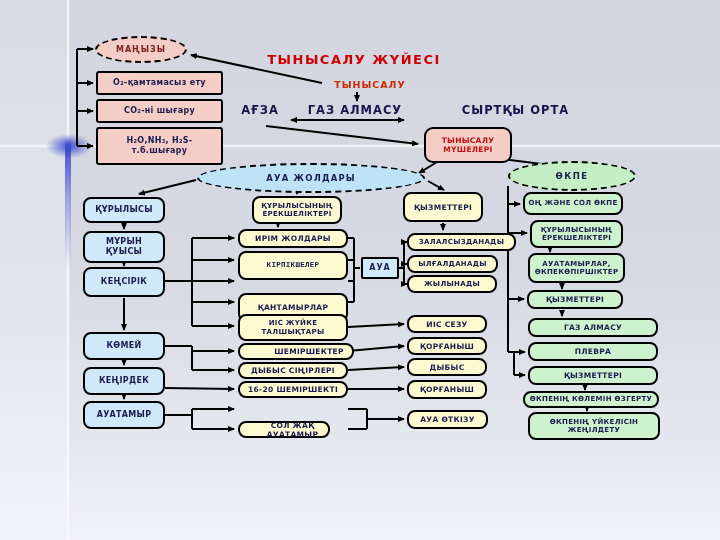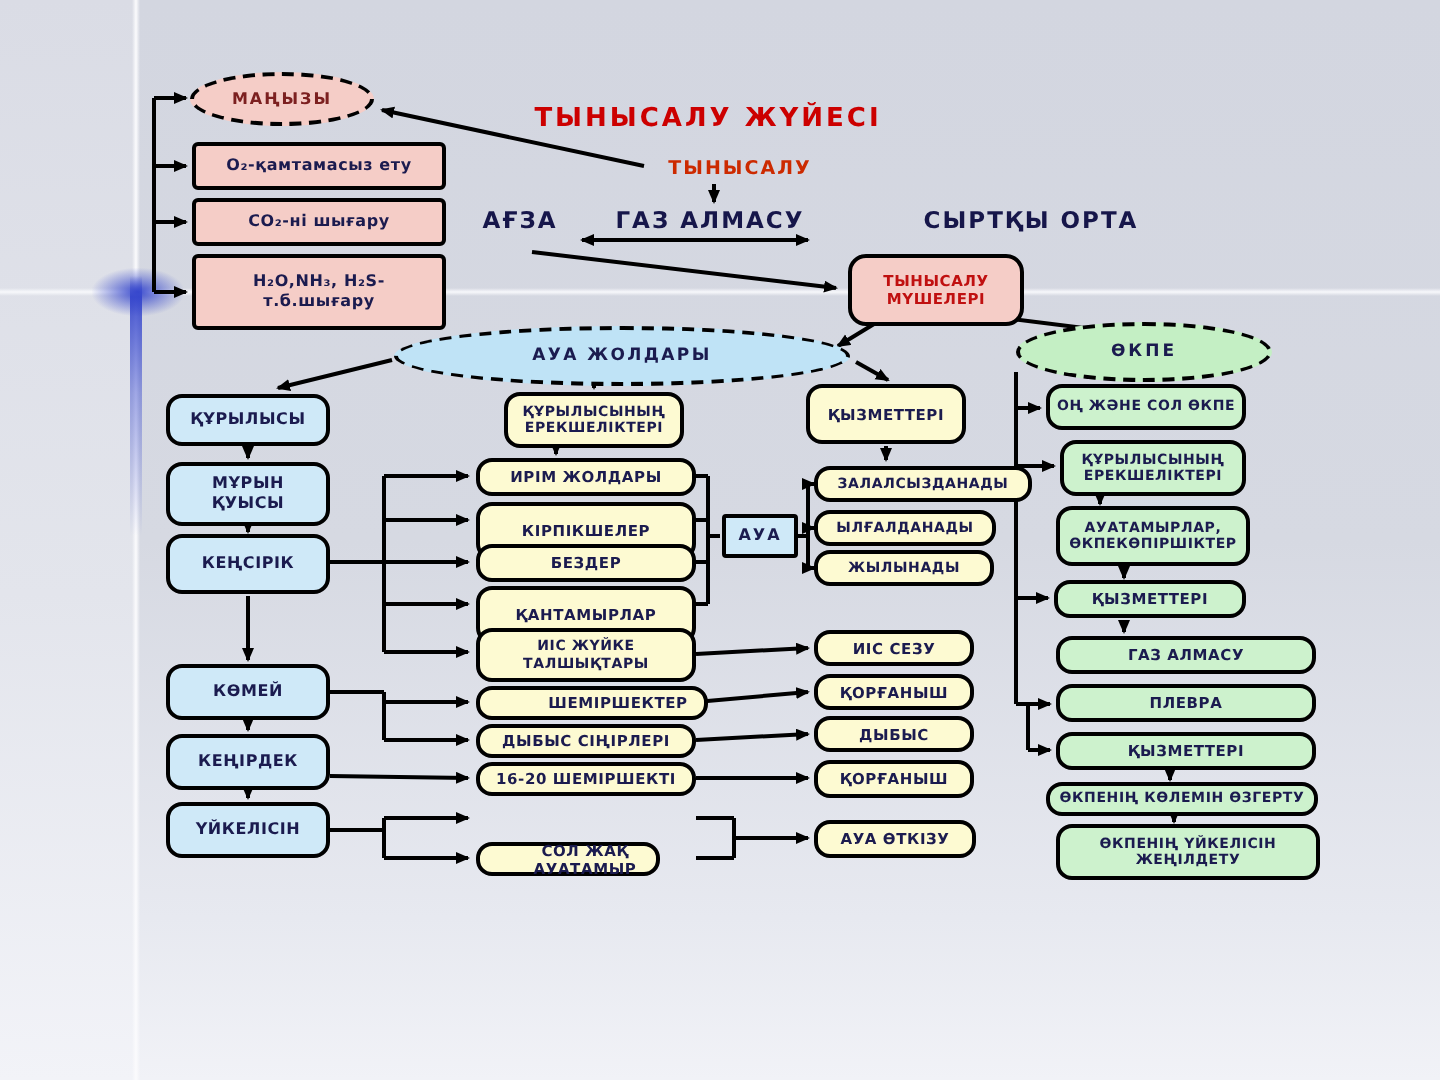--- a/index.html
+++ b/index.html
@@ -147,26 +147,25 @@
   <div class="bx pink" style="left:96px;top:127px;width:127px;height:38px;font-size:8px;">Н₂О,NН₃, Н₂S- т.б.шығару</div>
 
   <div class="bx pinkr" style="left:424px;top:127px;width:88px;height:36px;color:#c01010;">ТЫНЫСАЛУ МҮШЕЛЕРІ</div>
 
   <div class="bx blue oval" style="left:197px;top:163px;width:228px;height:30px;font-size:8.5px;letter-spacing:1.2px;background:#bfe3f6;">АУА ЖОЛДАРЫ</div>
   <div class="bx blue" style="left:83px;top:197px;width:82px;height:26px;font-size:8px;">ҚҰРЫЛЫСЫ</div>
   <div class="bx blue" style="left:83px;top:231px;width:82px;height:32px;font-size:8px;">МҰРЫН ҚУЫСЫ</div>
   <div class="bx blue" style="left:83px;top:267px;width:82px;height:30px;font-size:8px;">КЕҢСІРІК</div>
   <div class="bx blue" style="left:83px;top:332px;width:82px;height:28px;font-size:8px;">КӨМЕЙ</div>
   <div class="bx blue" style="left:83px;top:367px;width:82px;height:28px;font-size:8px;">КЕҢІРДЕК</div>
-  <div class="bx blue" style="left:83px;top:401px;width:82px;height:28px;font-size:8px;">ҮЙКЕЛІСІН</div>
+  <div class="bx blue" style="left:83px;top:401px;width:82px;height:28px;font-size:8px;">АУАТАМЫР</div>
 
   <div class="bx cream" style="left:252px;top:196px;width:90px;height:28px;font-size:7px;">ҚҰРЫЛЫСЫНЫҢ ЕРЕКШЕЛІКТЕРІ</div>
   <div class="bx cream" style="left:238px;top:229px;width:110px;height:19px;">ИРІМ ЖОЛДАРЫ</div>
-  <div class="bx cream" style="left:238px;top:251px;width:110px;height:29px;">КІРПІКШЕЛЕР</div>
-  <div class="bx cream" style="left:238px;top:272px;width:110px;height:19px;">БЕЗДЕР</div>
+  <div class="bx cream" style="left:238px;top:251px;width:110px;height:29px;font-family:Liberation Mono, monospace;">КІРПІКШЕЛЕР</div>
   <div class="bx cream" style="left:238px;top:293px;width:110px;height:29px;">ҚАНТАМЫРЛАР</div>
   <div class="bx cream" style="left:238px;top:314px;width:110px;height:27px;font-size:7px;">ИІС ЖҮЙКЕ ТАЛШЫҚТАРЫ</div>
   <div class="bx cream" style="left:238px;top:343px;width:116px;height:17px;padding-left:29px;">ШЕМІРШЕКТЕР</div>
   <div class="bx cream" style="left:238px;top:362px;width:110px;height:17px;">ДЫБЫС СІҢІРЛЕРІ</div>
   <div class="bx cream" style="left:238px;top:381px;width:110px;height:17px;">16-20 ШЕМІРШЕКТІ</div>
   <div class="bx cream" style="left:238px;top:421px;width:92px;height:17px;padding-left:20px;">СОЛ ЖАҚ АУАТАМЫР</div>
 
   <div class="bx blue" style="left:361px;top:257px;width:38px;height:22px;border-radius:2px;font-size:8px;letter-spacing:1px;">АУА</div>
 
   <div class="bx cream" style="left:403px;top:192px;width:80px;height:30px;">ҚЫЗМЕТТЕРІ</div>

